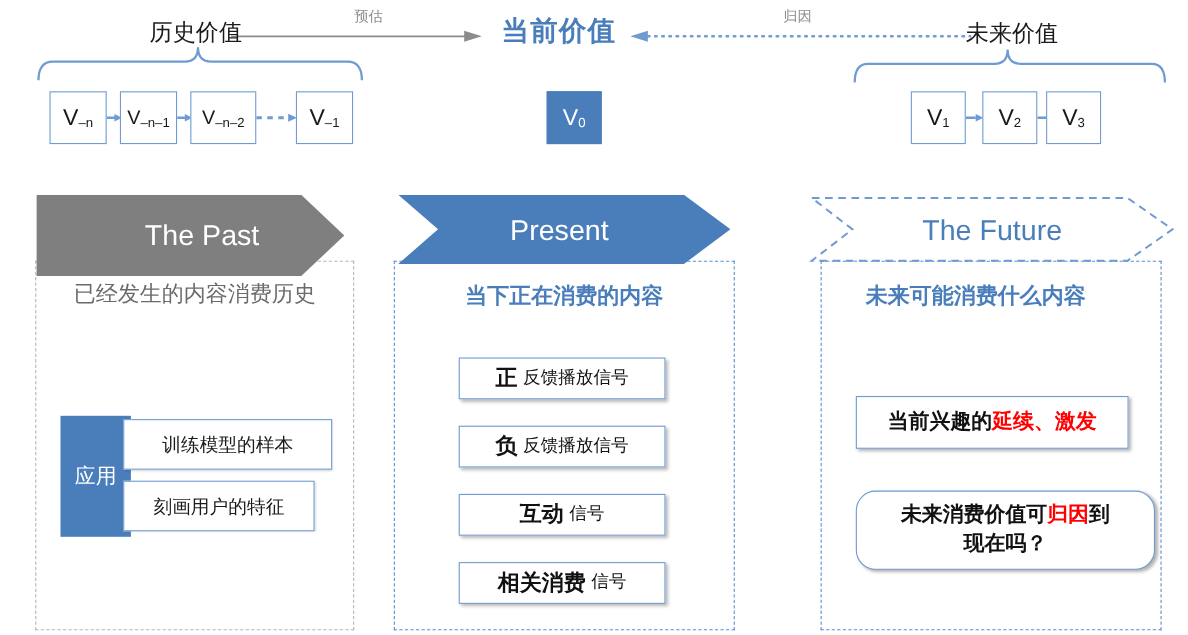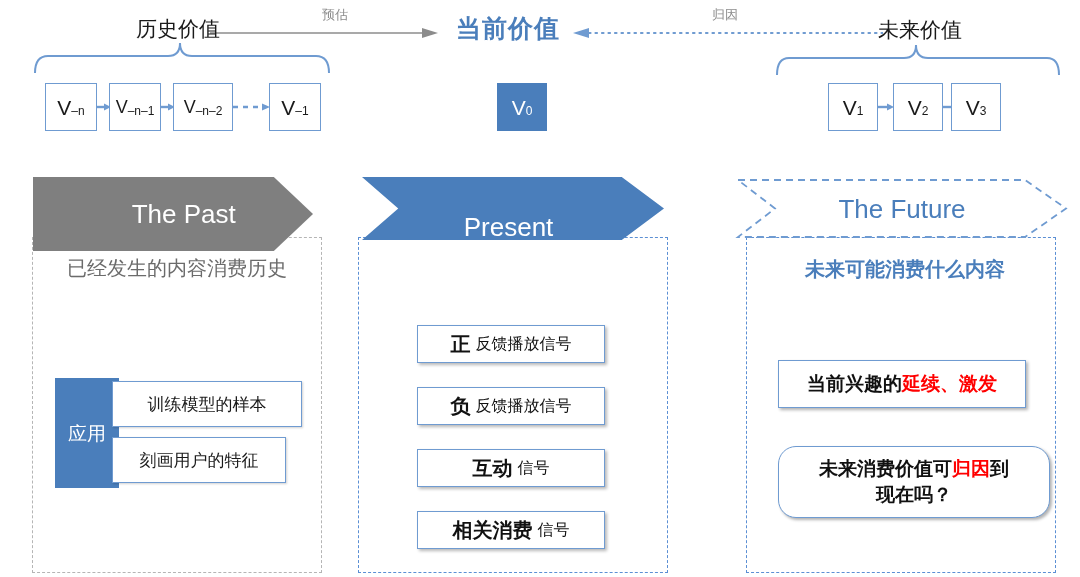--- a/index.html
+++ b/index.html
@@ -11,21 +11,21 @@
     overflow:hidden;
     -webkit-font-smoothing:antialiased;
   }
   .stage{position:absolute;left:0;top:0;width:1080px;height:577px;}
 
   
   .abs{position:absolute;}
 
   
   .tl-label{
-    font-size:21px;color:#1a1a1a;white-space:nowrap;line-height:1;font-family:Liberation Serif, serif;
+    font-size:21px;color:#1a1a1a;white-space:nowrap;line-height:1;
   }
   .tl-label.accent{color:#4a7ebb;font-size:25px;font-weight:600;letter-spacing:1px;}
 
   .conn-label{
     font-size:13px;color:#8c8c8c;white-space:nowrap;line-height:1;
   }
 
   
   .vbox{
     box-sizing:border-box;
@@ -48,21 +48,20 @@
   }
   .chev-past{
     background:#7f7f7f;color:#ffffff;
     clip-path:polygon(0 0,86% 0,100% 50%,86% 100%,0 100%);
     filter:drop-shadow(1px 2px 2px rgba(0,0,0,.25));
   }
   .chev-present{
     background:#4a7ebb;color:#ffffff;
     clip-path:polygon(0 0,86% 0,100% 50%,86% 100%,0 100%,12% 50%);
     filter:drop-shadow(1px 2px 2px rgba(0,0,0,.25));
-    align-items:flex-end;
   }
   .chev-future-wrap{position:absolute;}
   .chev-future-txt{
     position:absolute;left:0;top:0;width:100%;height:100%;
     display:flex;align-items:center;justify-content:center;
     font-size:26px;color:#4a7ebb;line-height:1;white-space:nowrap;
   }
 
   
   .col-box{
@@ -219,20 +218,21 @@
   <div class="abs app-item" style="left:112px;top:381px;width:190px;height:46px;">训练模型的样本</div>
 
   <div class="abs app-item" style="left:112px;top:437px;width:174px;height:46px;">刻画用户的特征</div>
 
   <div class="abs col-box blue" style="left:358px;top:237px;width:310px;height:336px;"></div>
 
   <div class="abs chev chev-present" style="left:362px;top:177px;width:302px;height:63px;">
     <span style="transform:translateX(-5%)">Present</span>
   </div>
 
+  <div class="abs col-head blue" style="left:358px;top:259px;width:310px;">当下正在消费的内容</div>
 
   <div class="abs sig-box" style="left:417px;top:325px;width:188px;height:38px;">
     <span class="sig-strong">正</span>
     <span class="sig-rest">反馈播放信号</span>
   </div>
 
   <div class="abs sig-box" style="left:417px;top:387px;width:188px;height:38px;">
     <span class="sig-strong">负</span>
     <span class="sig-rest">反馈播放信号</span>
   </div>
@@ -249,21 +249,21 @@
 
   <div class="abs col-box blue" style="left:746px;top:237px;width:310px;height:336px;"></div>
 
   <div class="chev-future-wrap" style="left:735px;top:177px;width:334px;height:63px;">
     <svg width="334" height="63" viewBox="0 0 334 63" style="display:block;">
       <polygon points="3,3 290,3 331,31.5 290,60 3,60 40,31.5" fill="none" stroke="#6f9bd1" stroke-width="1.8" stroke-dasharray="7 5"></polygon>
     </svg>
     <div class="chev-future-txt">The Future</div>
   </div>
 
-  <div class="abs col-head blue" style="left:750px;top:259px;width:310px;">未来可能消费什么内容</div>
+  <div class="abs col-head blue" style="left:732px;top:259px;width:310px;">未来可能消费什么内容</div>
 
   <div class="abs fut-box" style="left:778px;top:360px;width:248px;height:48px;">
     <span>
       <span>当前兴趣的</span><span class="hl">延续、激发</span>
     </span>
   </div>
 
   <div class="abs fut-box" style="left:778px;top:446px;width:272px;height:72px;border-radius:18px;">
     <span>
       <span>未来消费价值可</span><span class="hl">归因</span><span>到</span><br>

